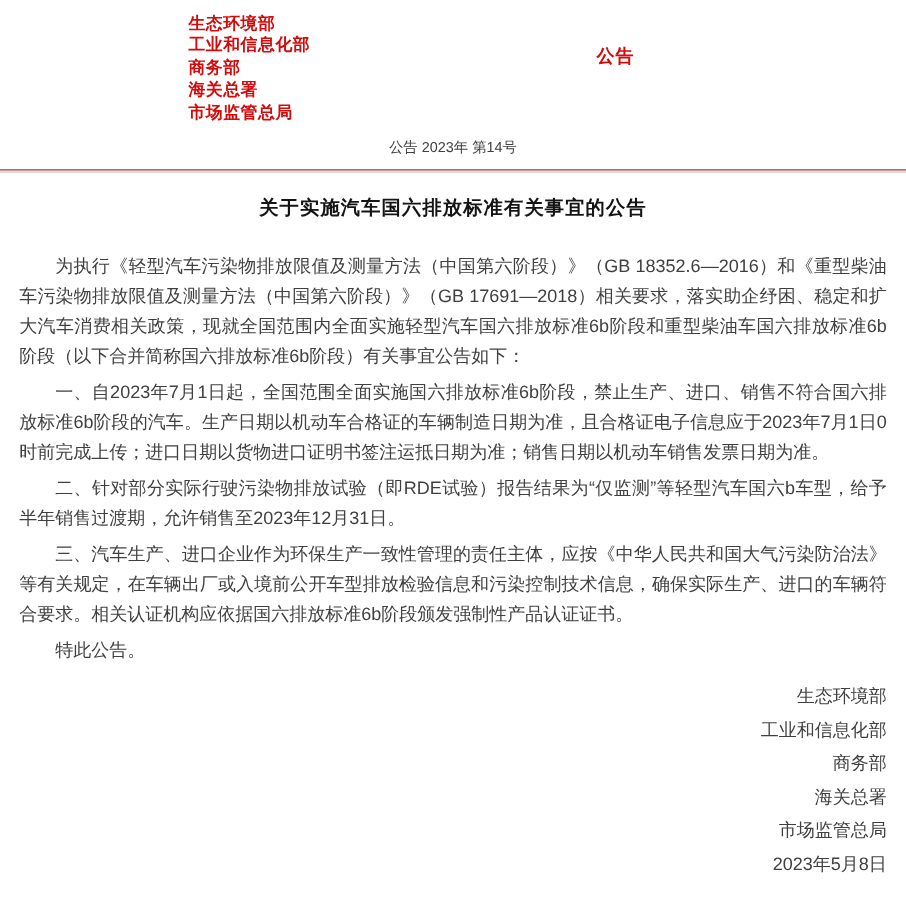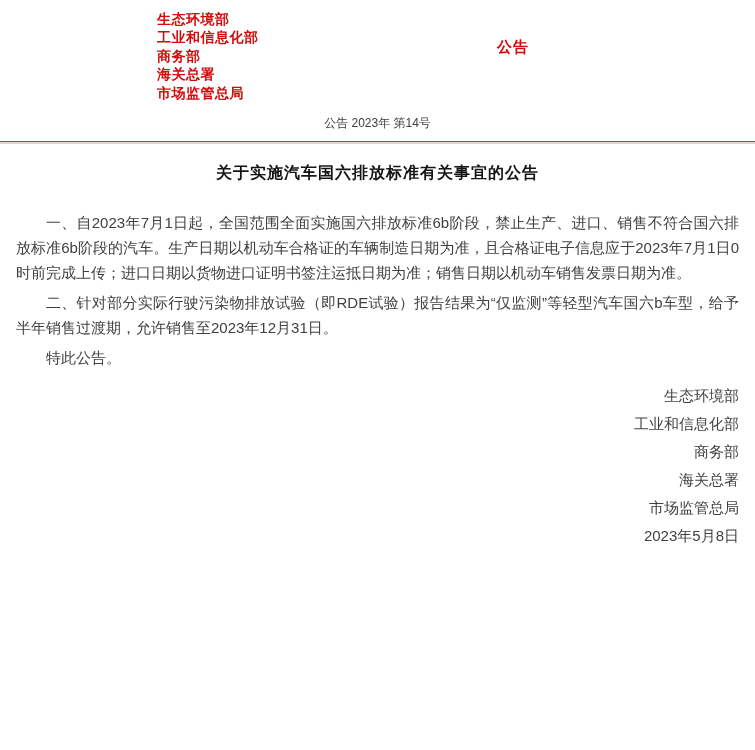--- a/index.html
+++ b/index.html
@@ -99,22 +99,24 @@
       <div>海关总署</div>
       <div>市场监管总局</div>
     </div>
     <div class="announcement-label">公告</div>
     <div class="doc-number">公告 2023年 第14号</div>
   </div>
 
   <h1 class="doc-title">关于实施汽车国六排放标准有关事宜的公告</h1>
 
   <div class="body-text">
+    <p>为执行《轻型汽车污染物排放限值及测量方法（中国第六阶段）》（GB 18352.6—2016）和《重型柴油车污染物排放限值及测量方法（中国第六阶段）》（GB 17691—2018）相关要求，落实助企纾困、稳定和扩大汽车消费相关政策，现就全国范围内全面实施轻型汽车国六排放标准6b阶段和重型柴油车国六排放标准6b阶段（以下合并简称国六排放标准6b阶段）有关事宜公告如下：</p>
     <p>一、自2023年7月1日起，全国范围全面实施国六排放标准6b阶段，禁止生产、进口、销售不符合国六排放标准6b阶段的汽车。生产日期以机动车合格证的车辆制造日期为准，且合格证电子信息应于2023年7月1日0时前完成上传；进口日期以货物进口证明书签注运抵日期为准；销售日期以机动车销售发票日期为准。</p>
     <p>二、针对部分实际行驶污染物排放试验（即RDE试验）报告结果为“仅监测”等轻型汽车国六b车型，给予半年销售过渡期，允许销售至2023年12月31日。</p>
+    <p>三、汽车生产、进口企业作为环保生产一致性管理的责任主体，应按《中华人民共和国大气污染防治法》等有关规定，在车辆出厂或入境前公开车型排放检验信息和污染控制技术信息，确保实际生产、进口的车辆符合要求。相关认证机构应依据国六排放标准6b阶段颁发强制性产品认证证书。</p>
     <p>特此公告。</p>
   </div>
 
   <div class="signature">
     <div>生态环境部</div>
     <div>工业和信息化部</div>
     <div>商务部</div>
     <div>海关总署</div>
     <div>市场监管总局</div>
     <div>2023年5月8日</div>

